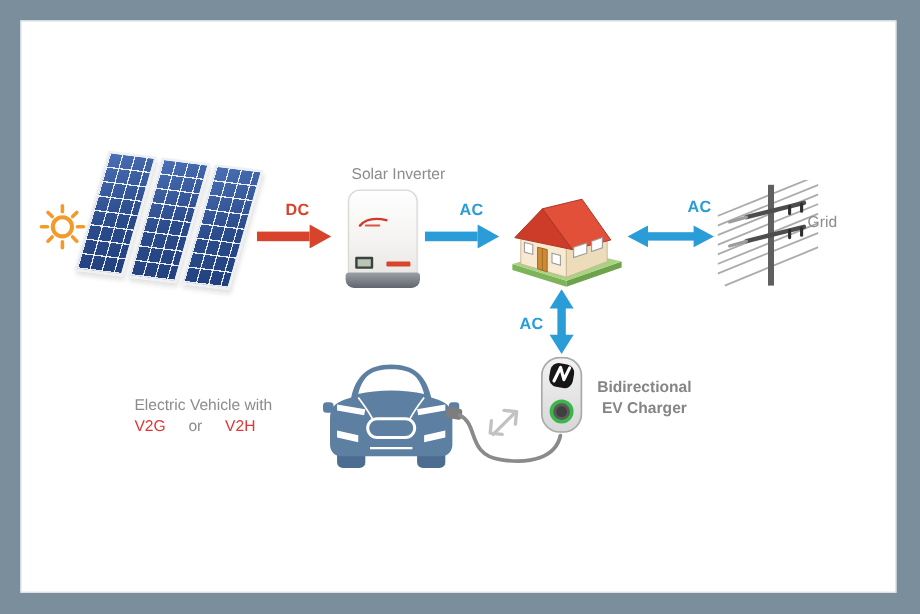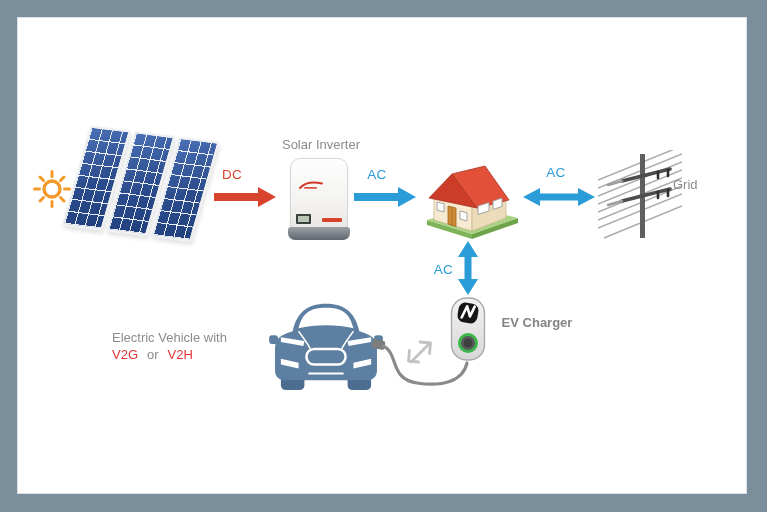--- a/index.html
+++ b/index.html
@@ -7,23 +7,23 @@
     --v2-red:#E23434; --car-blue:#5D7FA1; --panel-blue:#34579E; --roof-red:#D6422E;
     --charger-ring-green:#3CB54A;
   }
   *{box-sizing:border-box}
   html,body{margin:0;padding:0}
   body{font-family:"Liberation Sans",sans-serif;background:#fff}
   .stage{position:relative;width:767px;height:512px;background:var(--frame);overflow:hidden}
   .canvas{position:absolute;left:17px;top:17px;width:730px;height:477px;background:#fff;border:1px solid #dde1e8}
   .abs{position:absolute}
   .lbl{position:absolute;font-size:13px;line-height:15px;white-space:nowrap}
-  .lbl.center{text-align:center}
+  .lbl.center{text-align:right}
   .gray{color:var(--label-gray)}
-  .flow{font-weight:normal;font-size:13.5px;letter-spacing:.3px}
+  .flow{font-weight:bold;font-size:13.5px;letter-spacing:.3px}
   .flow.red{color:var(--dc-red)}
   .flow.blue{color:var(--ac-blue)}
   .arrow-red{fill:var(--dc-red)}
   .arrow-blue{fill:var(--ac-blue)}
 
   
   .panels{position:absolute;left:55px;top:116px;width:140px;height:104px;display:flex;gap:4px;
           transform:skewX(-16deg) skewY(7deg);transform-origin:center}
   .panel{width:42px;height:100px;border:2px solid #eef0f2;border-radius:1px;
     box-shadow:2px 3px 4px rgba(0,0,0,.12);
@@ -41,21 +41,21 @@
   .inv-display{position:absolute;left:6px;bottom:16px;width:15px;height:10px;background:#b9c6b6;border:2px solid #39423c;border-radius:1px}
   .inv-strip{position:absolute;right:6px;bottom:18px;width:20px;height:4px;background:var(--dc-red);border-radius:1px}
   .inv-base{position:absolute;left:-2px;right:-2px;bottom:0;height:13px;
     background:linear-gradient(180deg,#9aa0a6,#60666d);border-radius:3px 3px 7px 7px}
 
   .charger-lbl{position:absolute;left:467px;top:296px;width:104px;font-weight:bold;color:#858585;
     font-size:13px;line-height:17px;text-align:center}
   .ev-lbl{position:absolute;left:94px;top:311px;width:160px;text-align:left;font-size:13px;
     line-height:17px;color:var(--label-gray)}
   .ev-lbl .v2{color:var(--v2-red)}
-  .ev-lbl .or{margin:0 9px}
+  .ev-lbl .or{margin:0 19px}
 </style>
 </head>
 <body>
 
 <div class="stage">
   <div class="canvas">
 
     <svg class="abs" style="left:14px;top:151px" width="40" height="40" viewBox="0 0 40 40">
       <g stroke="#f39a2b" stroke-width="3" stroke-linecap="round" fill="none">
         <circle cx="20" cy="20" r="8" stroke-width="3.4"></circle>
@@ -168,20 +168,21 @@
       </defs>
       <rect x="1.5" y="1" width="33" height="62" rx="15" fill="url(#chg)" stroke="#a9a9a9" stroke-width="1.4"></rect>
       <g transform="rotate(10 18 16)">
         <rect x="8" y="6" width="20" height="20" rx="7" fill="#161616"></rect>
         <path d="M12.5,21.5 L16,9.5 L20.5,19 L23.5,8.5" stroke="#ffffff" stroke-width="2.6" fill="none" stroke-linecap="round" stroke-linejoin="round"></path>
       </g>
       <circle cx="18" cy="46" r="8.5" fill="#5a5a5a" stroke="var(--charger-ring-green)" stroke-width="3"></circle>
       <circle cx="18" cy="46" r="4.5" fill="#3f3f3f"></circle>
     </svg>
     <div class="charger-lbl">
+      <div>Bidirectional</div>
       <div>EV Charger</div>
     </div>
 
     <svg class="abs" style="left:251px;top:276px" width="114" height="100" viewBox="0 0 116 102">
       <rect x="12" y="74" width="24" height="24" rx="5" fill="#4c6d90"></rect>
       <rect x="80" y="74" width="24" height="24" rx="5" fill="#4c6d90"></rect>
       <rect x="0" y="42" width="9" height="9" rx="3" fill="var(--car-blue)"></rect>
       <rect x="107" y="42" width="9" height="9" rx="3" fill="var(--car-blue)"></rect>
       <path d="M6,56 C6,47 10,43 18,40 L24,38 C28,20 38,10 58,10 C78,10 88,20 92,38 L98,40
                C106,43 110,47 110,56 L110,78 C110,84 106,88 100,88 L16,88 C10,88 6,84 6,78 Z" fill="var(--car-blue)"></path>

